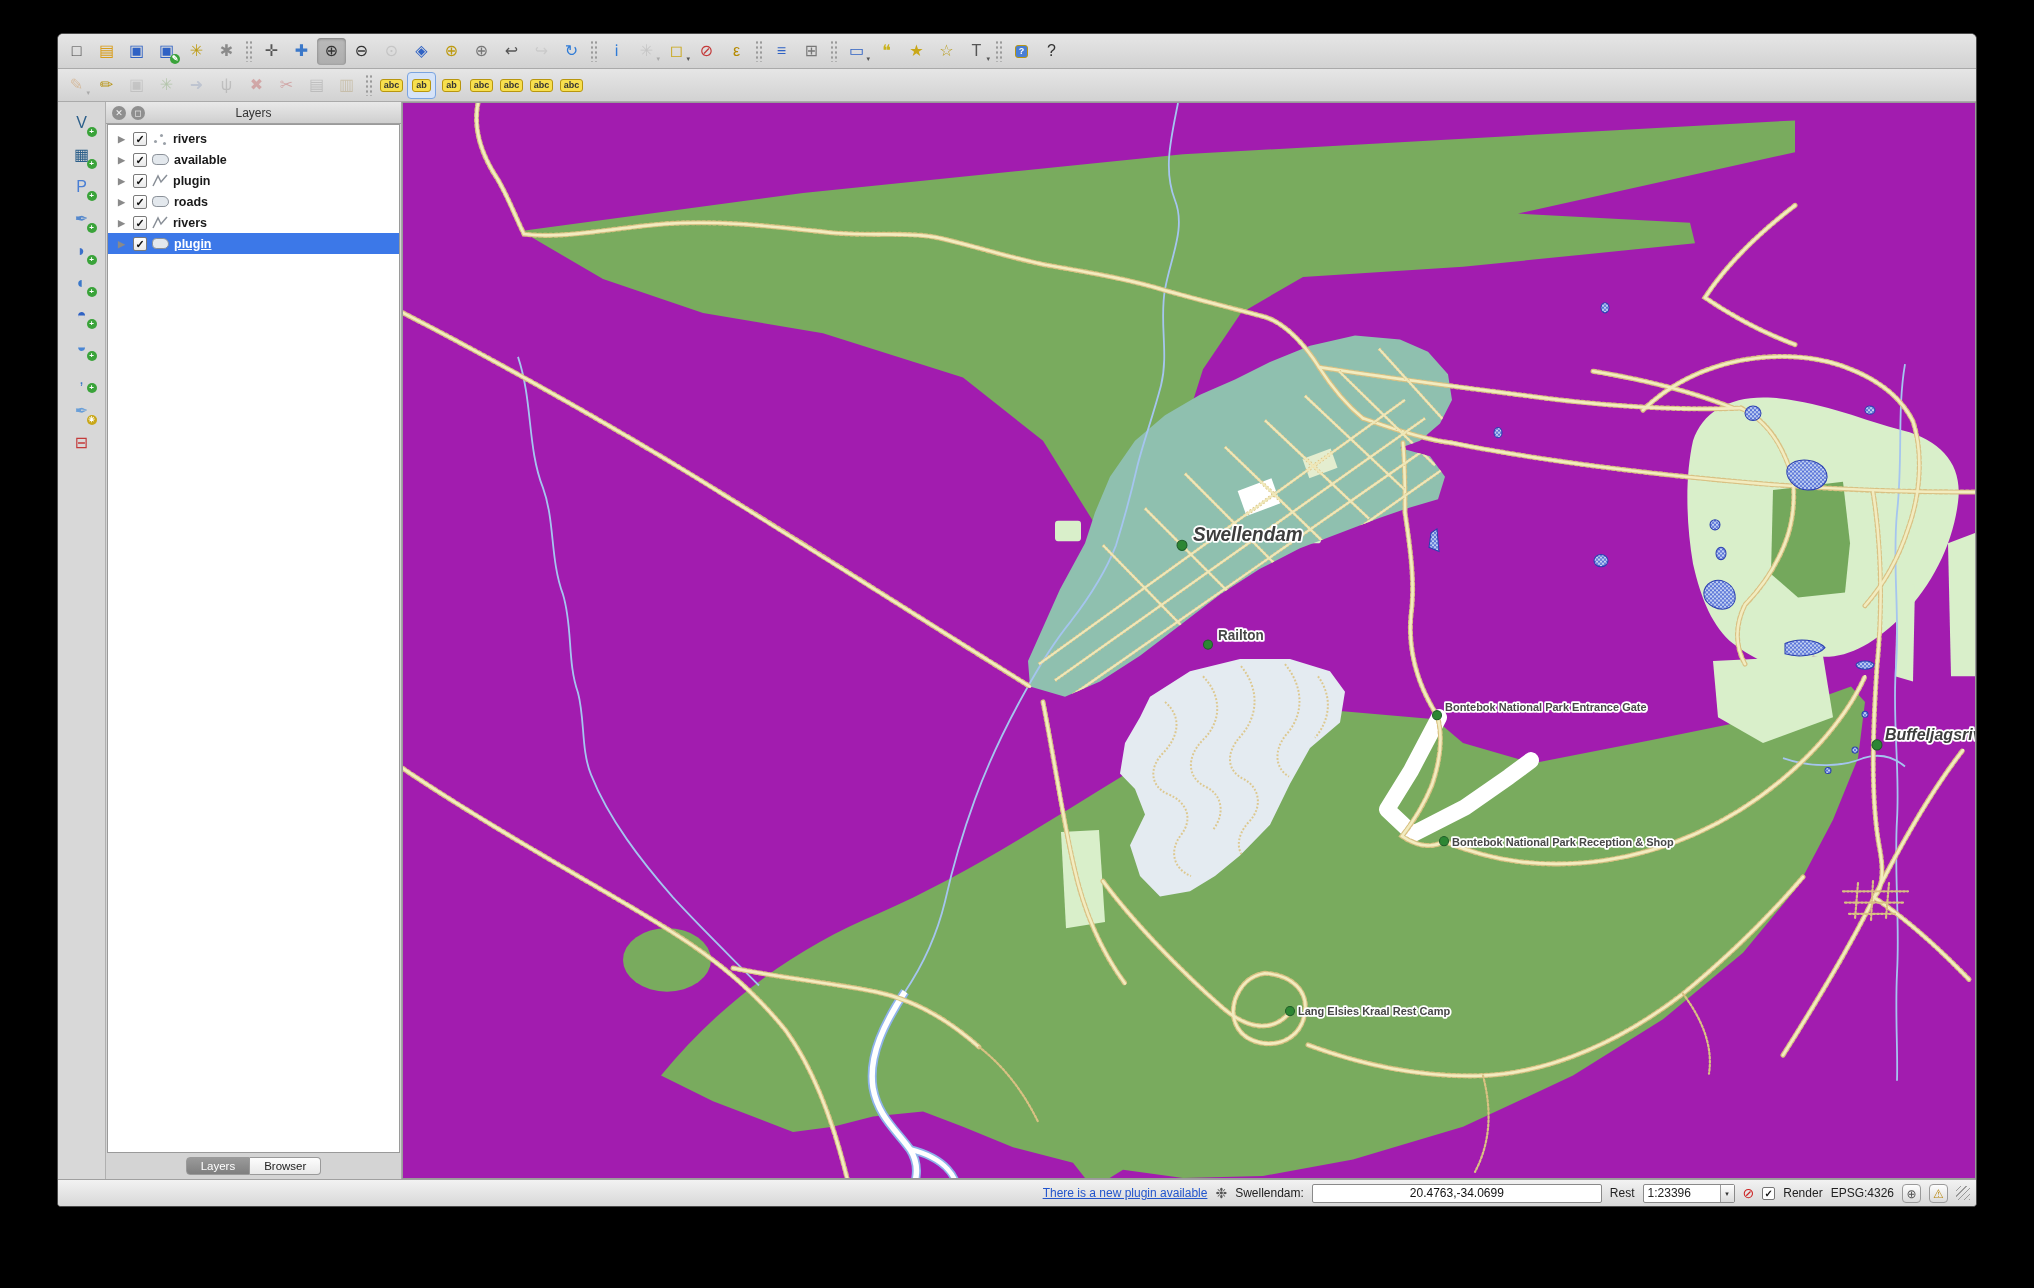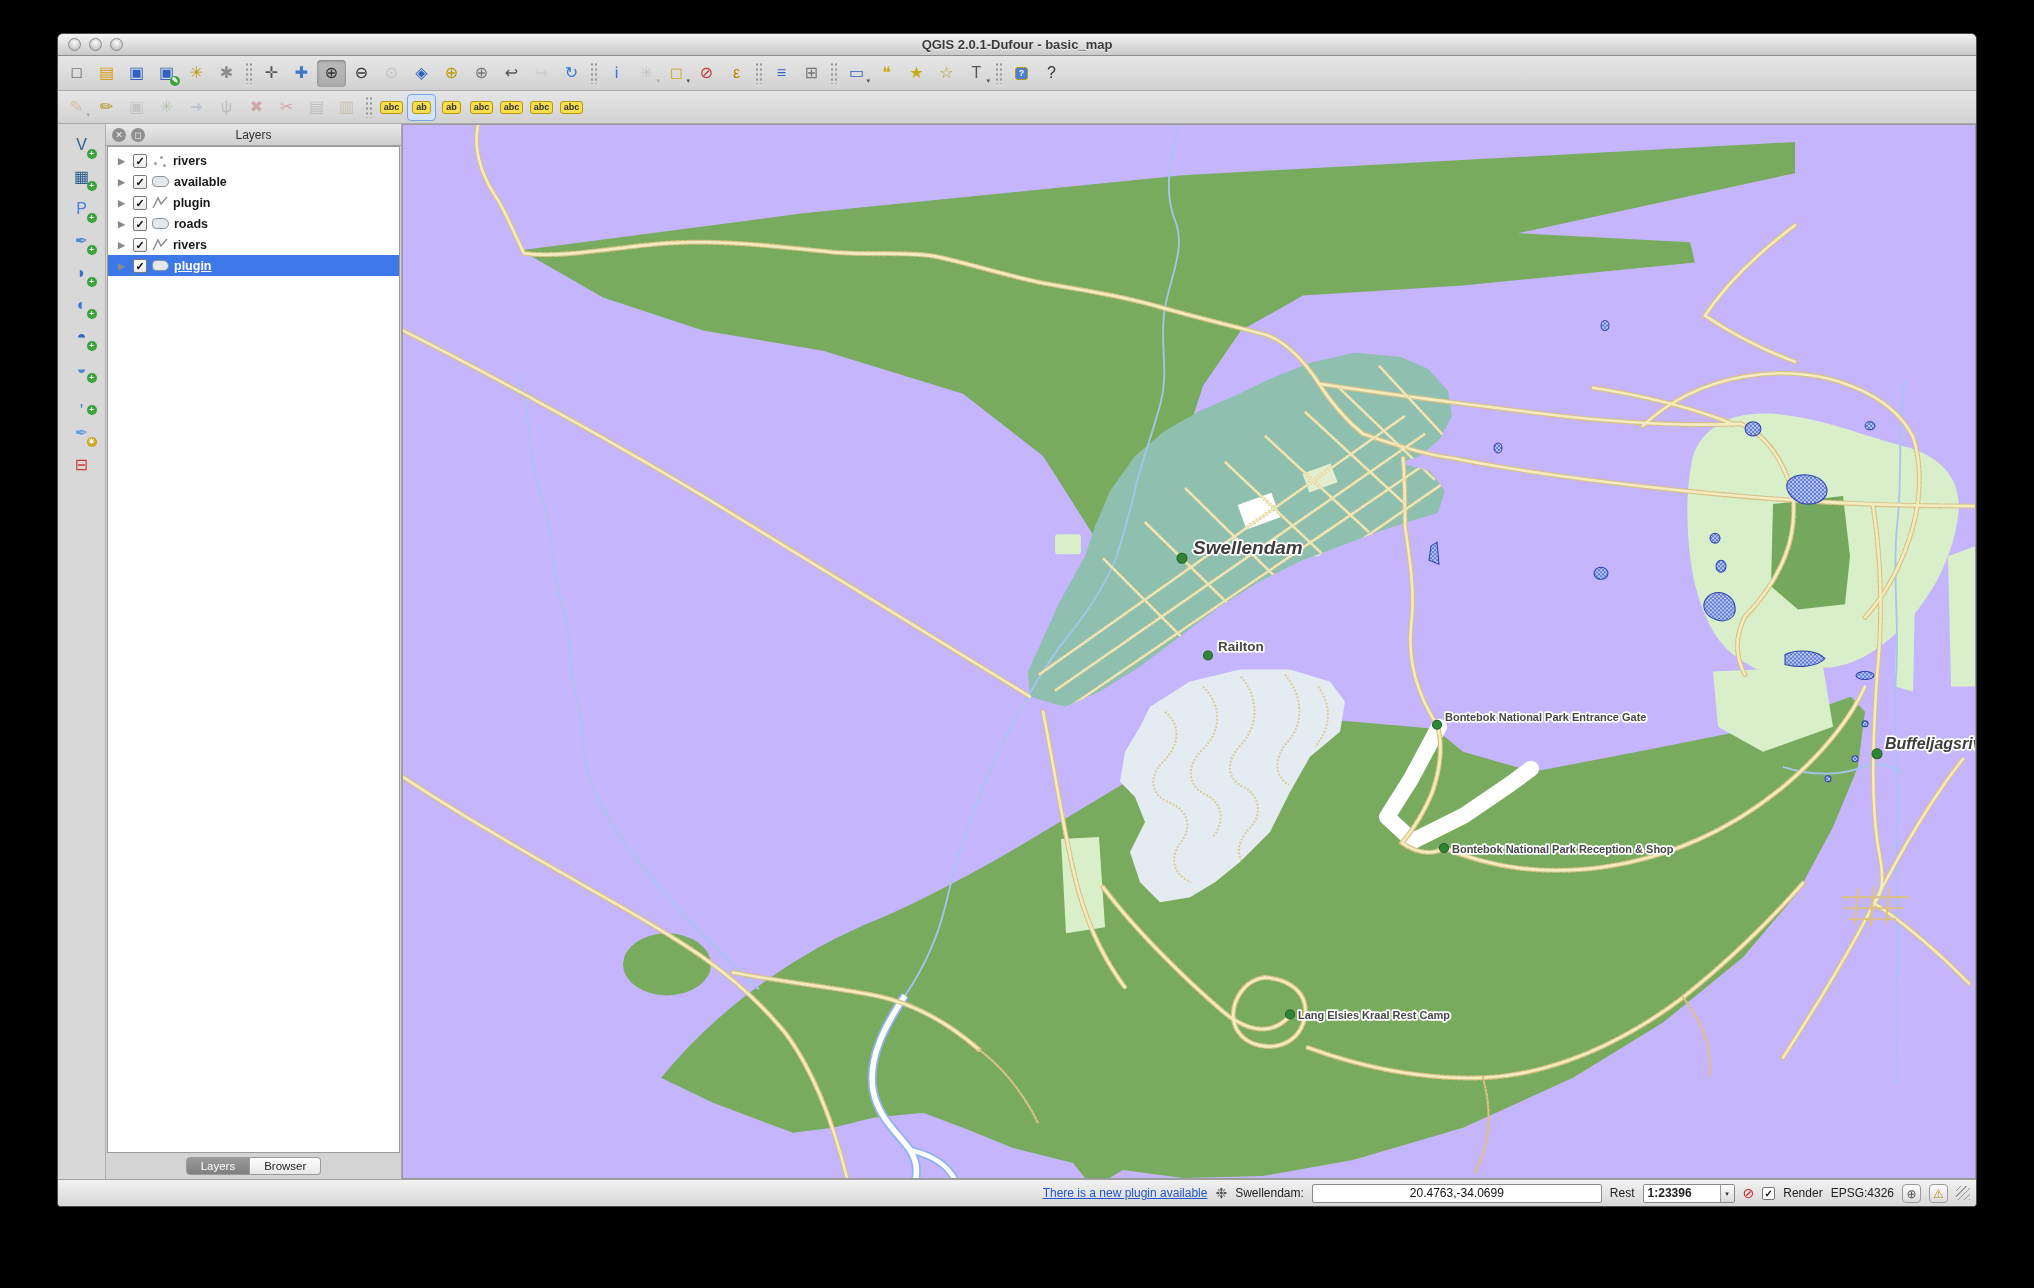--- a/index.html
+++ b/index.html
@@ -58,62 +58,54 @@
   .ic-point::before { content:""; position:absolute; width:3px; height:3px; border-radius:50%;
     background:#9aa0a8; top:2px; left:8px; box-shadow:-6px 6px 0 #9aa0a8, 3px 8px 0 #9aa0a8; }
   .lrow.sel { background:#3c78e8; color:#fff; }
   .lrow.sel .label { text-decoration:underline; }
   .panel-tabs { flex:0 0 26px; display:flex; align-items:center; justify-content:center; gap:0; }
   .ptab { font-size:11.5px; padding:2px 14px; border:1px solid #9a9a9a; background:linear-gradient(#fdfdfd,#e8e8e8); color:#222; }
   .ptab.first { border-radius:4px 0 0 4px; }
   .ptab.last { border-radius:0 4px 4px 0; border-left:none; }
   .ptab.active { background:linear-gradient(#9a9a9a,#7f7f7f); color:#fff; }
 
-  .map-canvas { flex:1; position:relative; background:#c4b5fd; border:1px solid #9a9a9a; overflow:hidden;padding-left:24px; }
+  .map-canvas { flex:1; position:relative; background:#a21caf; border:1px solid #9a9a9a; overflow:hidden;padding-left:24px; }
   .map-canvas svg { position:absolute; inset:0; width:100%; height:100%; }
 
   
   .maplabel { paint-order:stroke; stroke:#ffffff; stroke-width:3.5px; stroke-linejoin:round;
     fill:#474747; font-weight:bold; font-family:"Liberation Sans", sans-serif; }
   .maplabel.big { font-size:19px; font-style:italic; fill:#3d3d3d; }
   .maplabel.med { font-size:13.5px; }
   .maplabel.small { font-size:11px; }
 
   
   .statusbar { height:27px; flex:0 0 27px; background:linear-gradient(#f2f2f2,#d8d8d8);
     border-top:1px solid #a0a0a0; display:flex; align-items:center; gap:8px; padding:0 6px; font-size:12px; color:#222; }
   .statusbar .spacer { flex:1; }
   .statusbar a { color:#2255cc; }
   .coord-input { width:290px; height:19px; border:1px solid #8a8a8a; border-radius:2px; background:#fff;
     text-align:center; font-size:12px; font-family:"Liberation Sans", sans-serif; color:#111; }
   .scale-combo { width:92px; height:19px; border:1px solid #8a8a8a; border-radius:2px; background:#fff;
     display:flex; align-items:center; }
-  .scale-combo .val { flex:1; padding-left:4px; font-size:12px;font-weight:bold; }
+  .scale-combo .val { flex:1; padding-left:4px; font-size:12px; }
   .scale-combo .btn { width:14px; height:17px; background:linear-gradient(#fdfdfd,#dcdcdc);
     border-left:1px solid #9a9a9a; font-size:7px; text-align:center; line-height:17px; color:#333; }
   .sb-icon { font-size:14px; }
   .sb-cb { width:13px; height:13px; background:#fff; border:1px solid #777; border-radius:2px;
     font-size:10px; line-height:12px; text-align:center; font-weight:bold; color:#111; }
   .sb-round { width:19px; height:19px; border-radius:4px; border:1px solid #9a9a9a;
     background:linear-gradient(#fdfdfd,#dcdcdc); font-size:12px; text-align:center; line-height:18px; }
   .grip-corner { width:14px; height:14px; background:repeating-linear-gradient(135deg, transparent 0 3px, #9a9a9a 3px 4px); }
 </style>
 </head>
 <body>
 
 <div class="window">
 
-  <div class="titlebar">
-    <div class="lights">
-      <span class="light"></span>
-      <span class="light"></span>
-      <span class="light"></span>
-    </div>
-    <span class="title">QGIS 2.0.1-Dufour - basic_map</span>
-  </div>
 
   <div class="toolbar row1">
 
   <div class="tbtn">
         <span class="glyph" style="color: rgb(68, 68, 68);">□</span>
       </div>
       <div class="tbtn">
         <span class="glyph" style="color: rgb(216, 156, 24);">▤</span>
       </div>
       <div class="tbtn">

